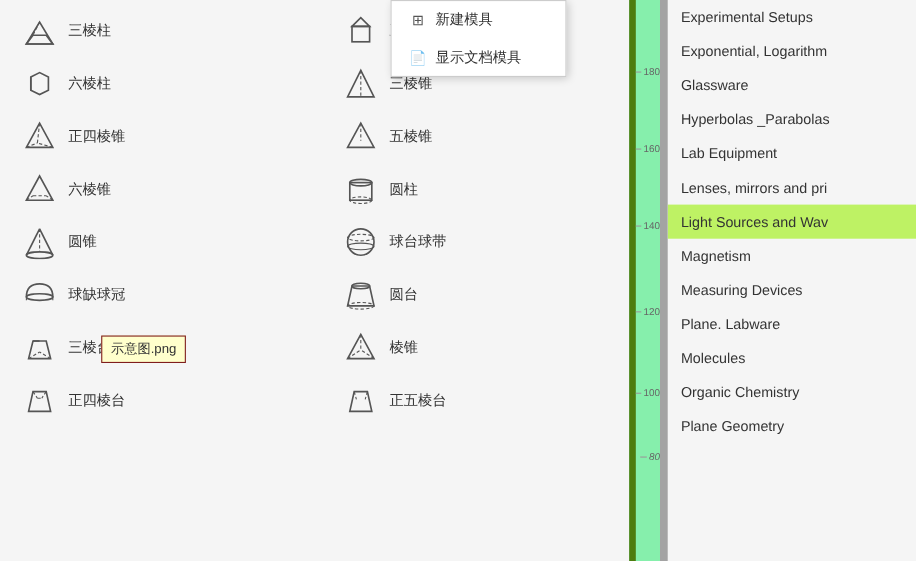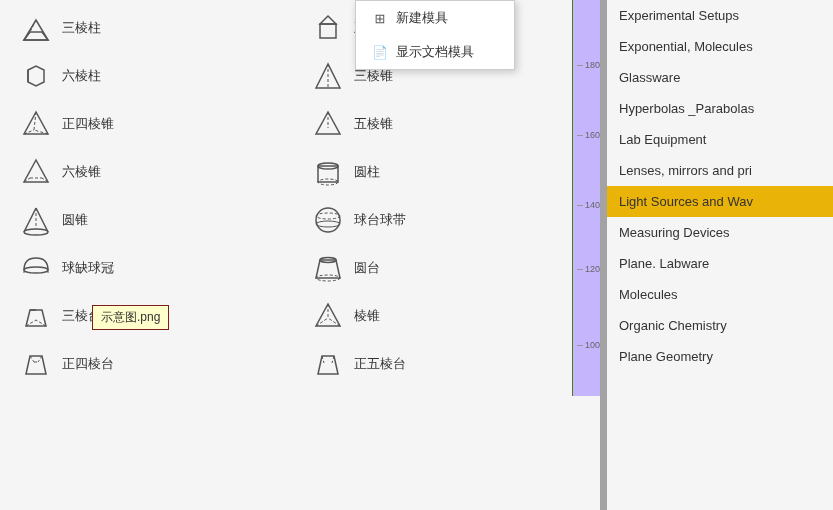--- a/index.html
+++ b/index.html
@@ -52,23 +52,23 @@
       font-size: 13px;
       color: #333;
     }
 
     
     .ruler {
       position: absolute;
       right: 0;
       top: 0;
       width: 28px;
-      height: 396px;
-      background: #c4b5fd;
-      border-left: 1px solid #4d7c0f;
+      height: 510px;
+      background: #86efac;
+      border-left: 6px solid #4d7c0f;
       display: flex;
       flex-direction: column;
       align-items: center;
       overflow: hidden;
     }
 
     .ruler-tick {
       position: absolute;
       right: 0;
       display: flex;
@@ -151,21 +151,21 @@
       font-size: 13px;
       color: #333;
       cursor: pointer;
       border-bottom: none;
       white-space: nowrap;
       overflow: hidden;
       text-overflow: ellipsis;
     }
 
     .category-item.highlighted {
-      background: #eab308;
+      background: #bef264;
     }
 
     
     .right-panel::-webkit-scrollbar {
       width: 8px;
     }
     .right-panel::-webkit-scrollbar-track {
       background: #f0f0f0;
     }
     .right-panel::-webkit-scrollbar-thumb {
@@ -365,25 +365,25 @@
       <span class="tick-label">180</span>
     </div>
     <div class="ruler-tick" style="top: 130px;">
       <div class="tick-line"></div>
       <span class="tick-label">160</span>
     </div>
     <div class="ruler-tick" style="top: 200px;">
       <div class="tick-line"></div>
       <span class="tick-label">140</span>
     </div>
-    <div class="ruler-tick" style="top: 264px; margin-left: 36px;">
+    <div class="ruler-tick" style="top: 278px; margin-left: 36px;">
       <div class="tick-line"></div>
       <span class="tick-label">120</span>
     </div>
-    <div class="ruler-tick" style="top: 340px; justify-content: space-between;">
+    <div class="ruler-tick" style="top: 352px; justify-content: space-between;">
       <div class="tick-line"></div>
       <span class="tick-label">100</span>
     </div>
     <div class="ruler-tick" style="top: 410px; font-style: italic;">
       <div class="tick-line"></div>
       <span class="tick-label">80</span>
     </div>
   </div>
 </div>
 
@@ -397,24 +397,25 @@
     <span>显示文档模具</span>
   </div>
 </div>
 
 <div class="tooltip" style="left: 92px; top: 305px;">
   <span>示意图.png</span>
 </div>
 
 <div class="right-panel">
 <div class="category-item">Experimental Setups</div>
-    <div class="category-item">Exponential, Molecules</div>
+    <div class="category-item">Exponential, Logarithm</div>
     <div class="category-item">Glassware</div>
     <div class="category-item">Hyperbolas _Parabolas</div>
     <div class="category-item">Lab Equipment</div>
     <div class="category-item">Lenses, mirrors and pri</div>
     <div class="category-item highlighted">Light Sources and Wav</div>
+    <div class="category-item">Magnetism</div>
     <div class="category-item">Measuring Devices</div>
     <div class="category-item">Plane. Labware</div>
     <div class="category-item">Molecules</div>
     <div class="category-item">Organic Chemistry</div>
     <div class="category-item">Plane Geometry</div>
   </div>
 
 </body></html>

